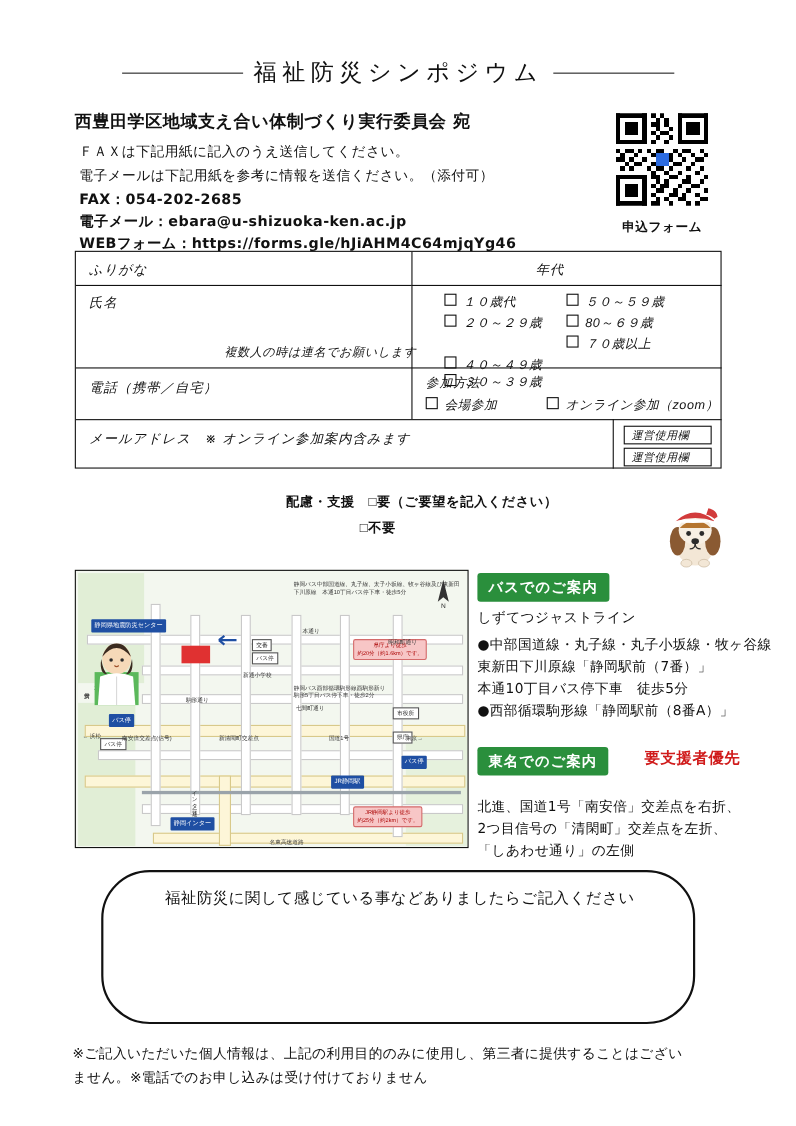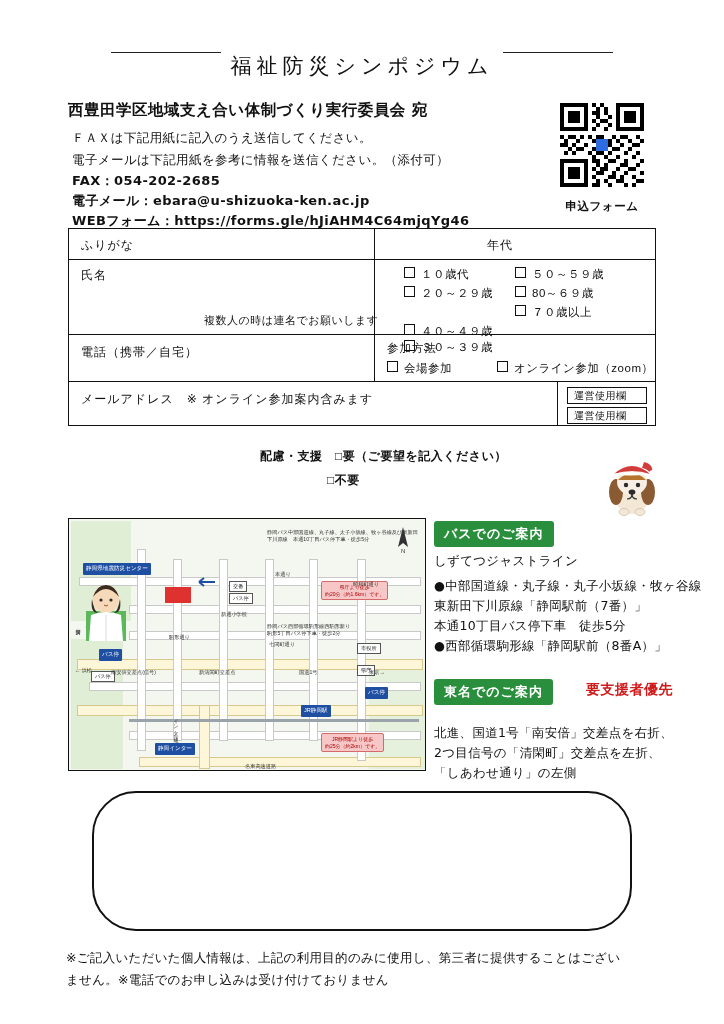--- a/index.html
+++ b/index.html
@@ -9,21 +9,21 @@
     font-family:"Liberation Sans","DejaVu Sans",sans-serif;
     color:#1a1a1a;
     position:relative;
     overflow:hidden;
   }
   .page{position:relative;width:724px;height:1024px;}
 
   
   .title-wrap{
     position:absolute;top:52px;left:0;width:724px;
-    display:flex;justify-content:center;gap:10px;
+    display:flex;align-items:center;justify-content:center;gap:10px;
   }
   .title-rule{height:1px;background:#222;width:110px;}
   .title-text{
     font-family:"DejaVu Serif","Liberation Serif",serif;
     font-size:21px;letter-spacing:5px;color:#111;white-space:nowrap;
   }
 
   
   .addr{
     position:absolute;left:68px;top:100px;
@@ -45,21 +45,21 @@
   .qr-box{position:absolute;left:560px;top:103px;width:84px;height:84px;}
   .qr-box svg{display:block;}
   .qr-label{
     position:absolute;left:551px;top:199px;width:102px;text-align:center;
     font-size:11.5px;font-weight:bold;color:#111;letter-spacing:.5px;
   }
 
   
   .form{
     position:absolute;left:68px;top:228px;width:588px;height:198px;
-    border:1px solid #111;box-sizing:border-box;
+    border:1px solid #111;box-sizing:border-box;font-style:italic;
   }
   .form .vline{position:absolute;top:0;width:1px;background:#111;}
   .form .hrule{position:absolute;left:0;height:1px;background:#111;}
   .cell-label{
     position:absolute;font-size:12px;color:#111;letter-spacing:1px;
   }
   .opt{
     position:absolute;font-size:11.5px;color:#111;letter-spacing:.5px;
     white-space:nowrap;
   }
@@ -416,19 +416,20 @@
   <div class="rt" style="left:434px;top:618px;">本通10丁目バス停下車　徒歩5分</div>
   <div class="rt" style="left:434px;top:638px;">●西部循環駒形線「静岡駅前（8番A）」</div>
 
   <div class="tag tomei">東名でのご案内</div>
   <div class="priority">要支援者優先</div>
   <div class="rt" style="left:434px;top:725px;">北進、国道1号「南安倍」交差点を右折、</div>
   <div class="rt" style="left:434px;top:745px;">2つ目信号の「清閑町」交差点を左折、</div>
   <div class="rt" style="left:434px;top:765px;">「しあわせ通り」の左側</div>
 
   <div class="comment"></div>
+  <div class="comment-text">福祉防災に関して感じている事などありましたらご記入ください</div>
 
   <div class="footer">
     <div>※ご記入いただいた個人情報は、上記の利用目的のみに使用し、第三者に提供することはござい</div>
     <div>ません。※電話でのお申し込みは受け付けておりません</div>
   </div>
 
 </div>
 
 </body></html>

